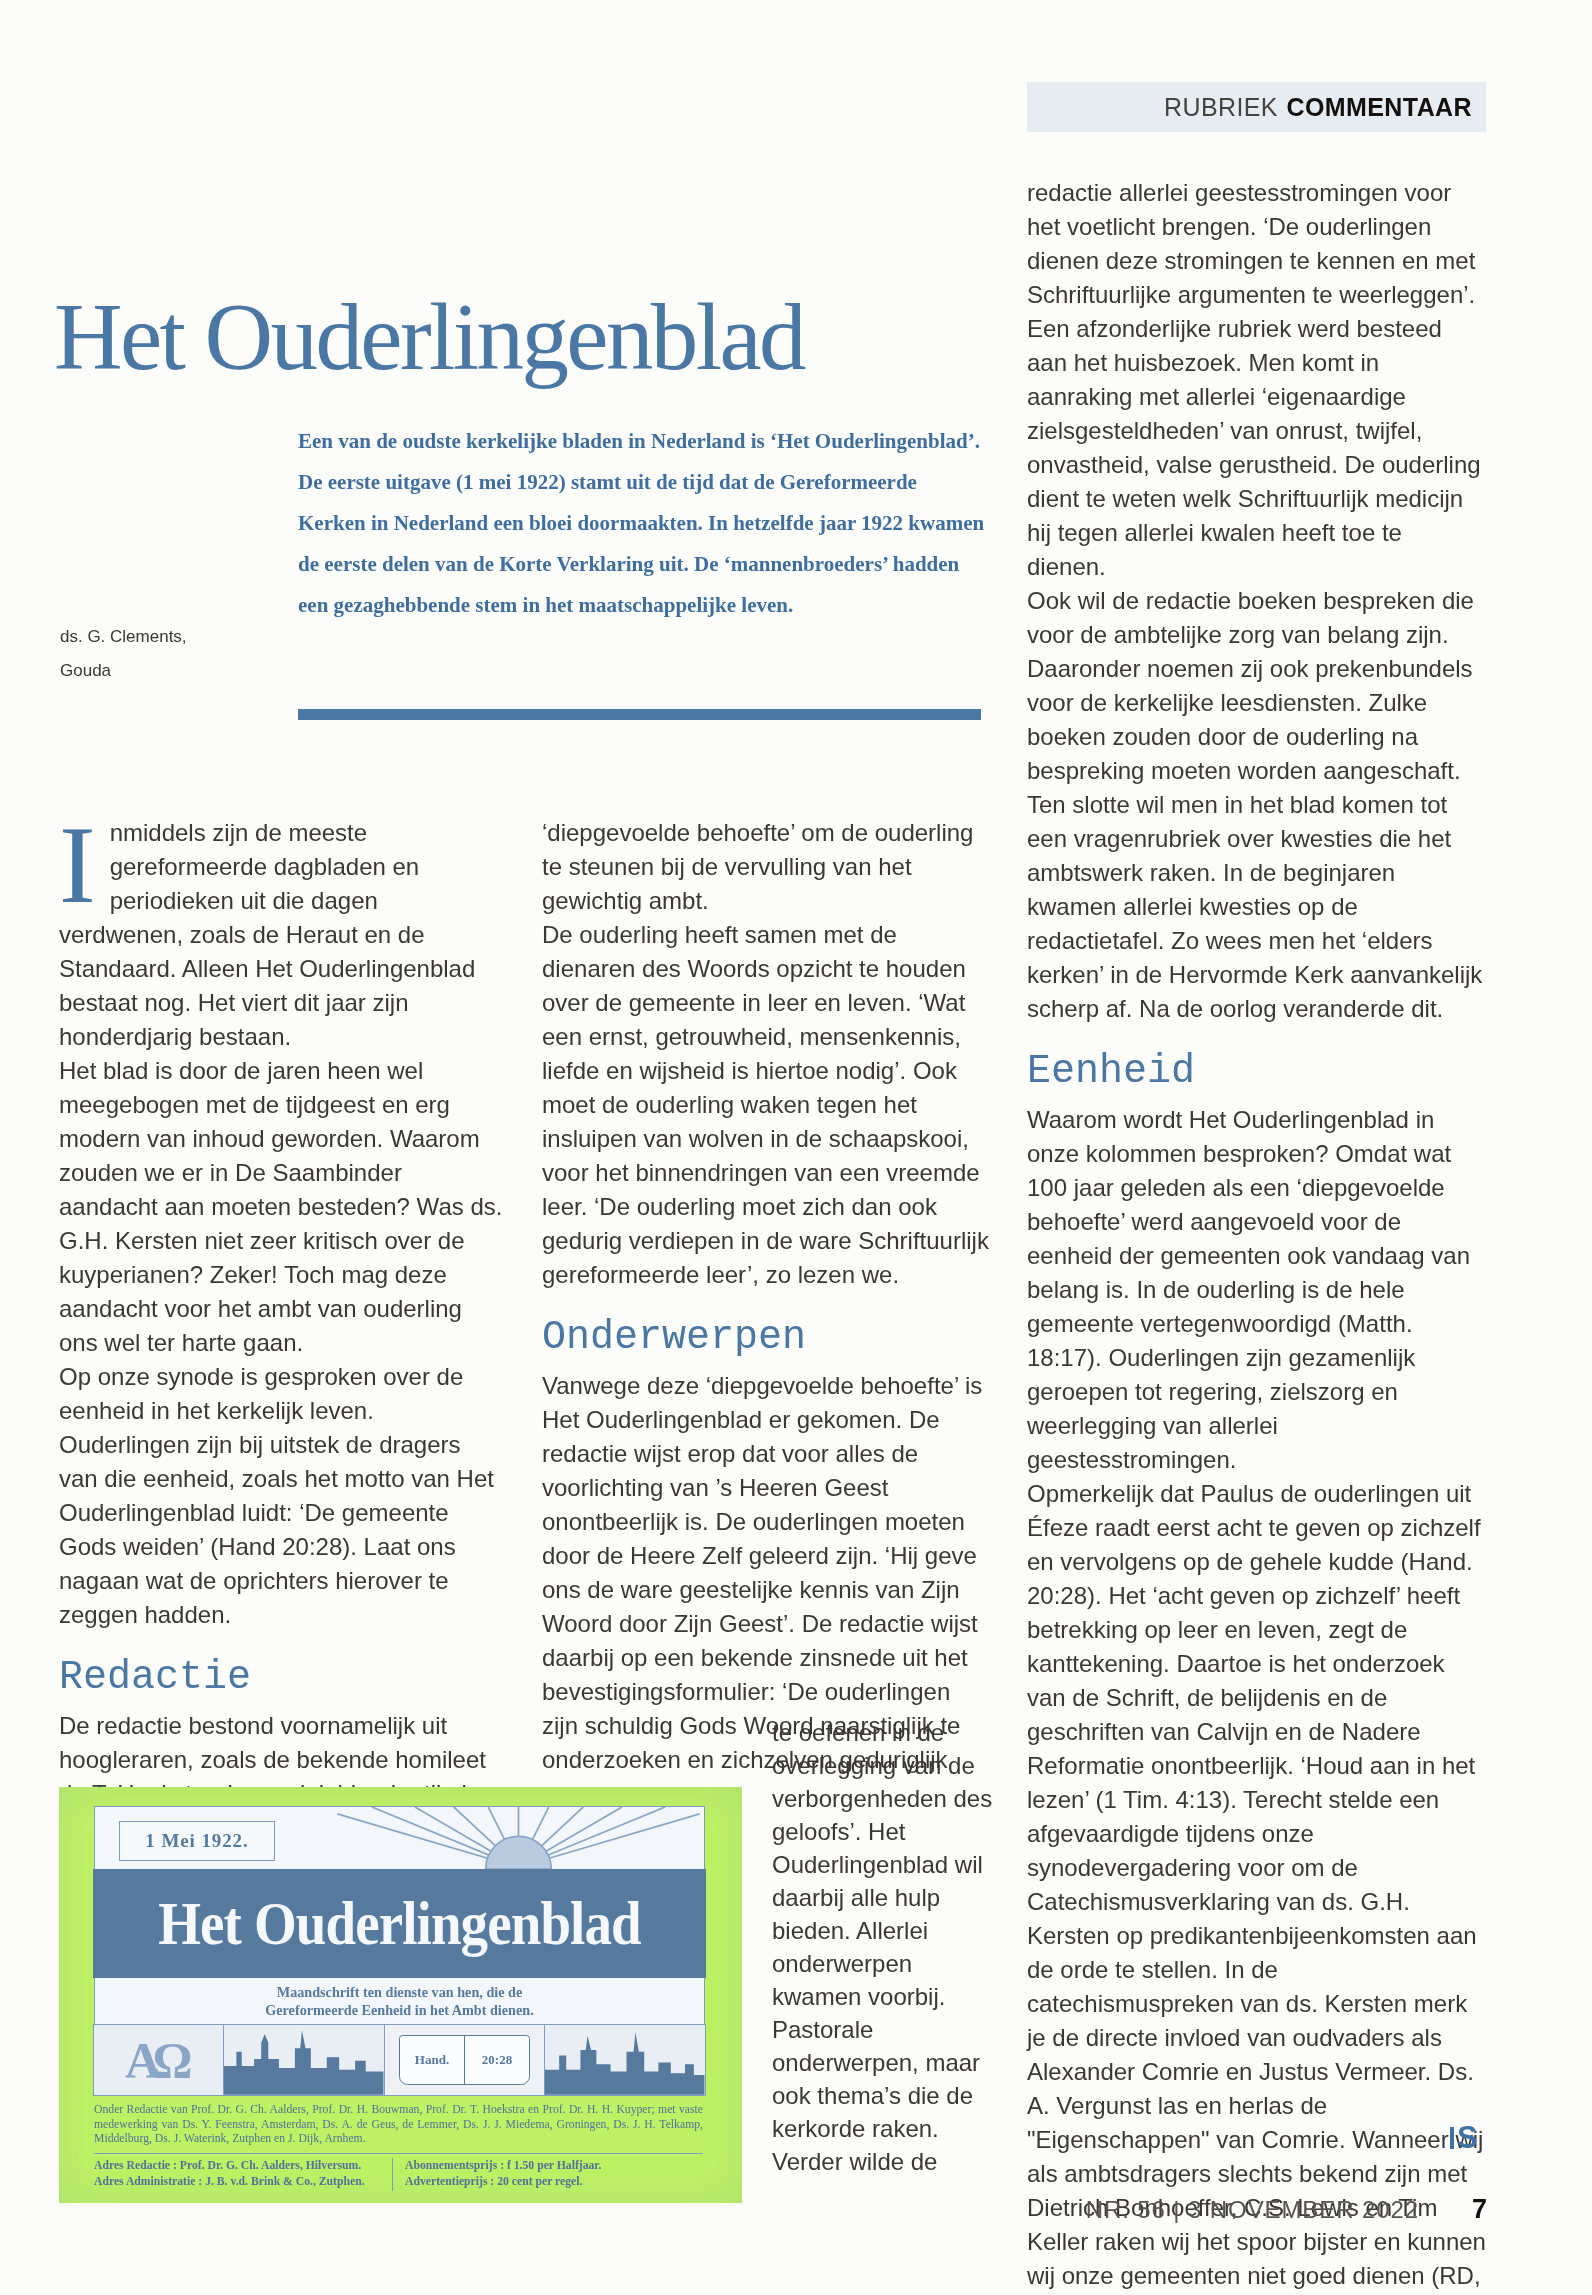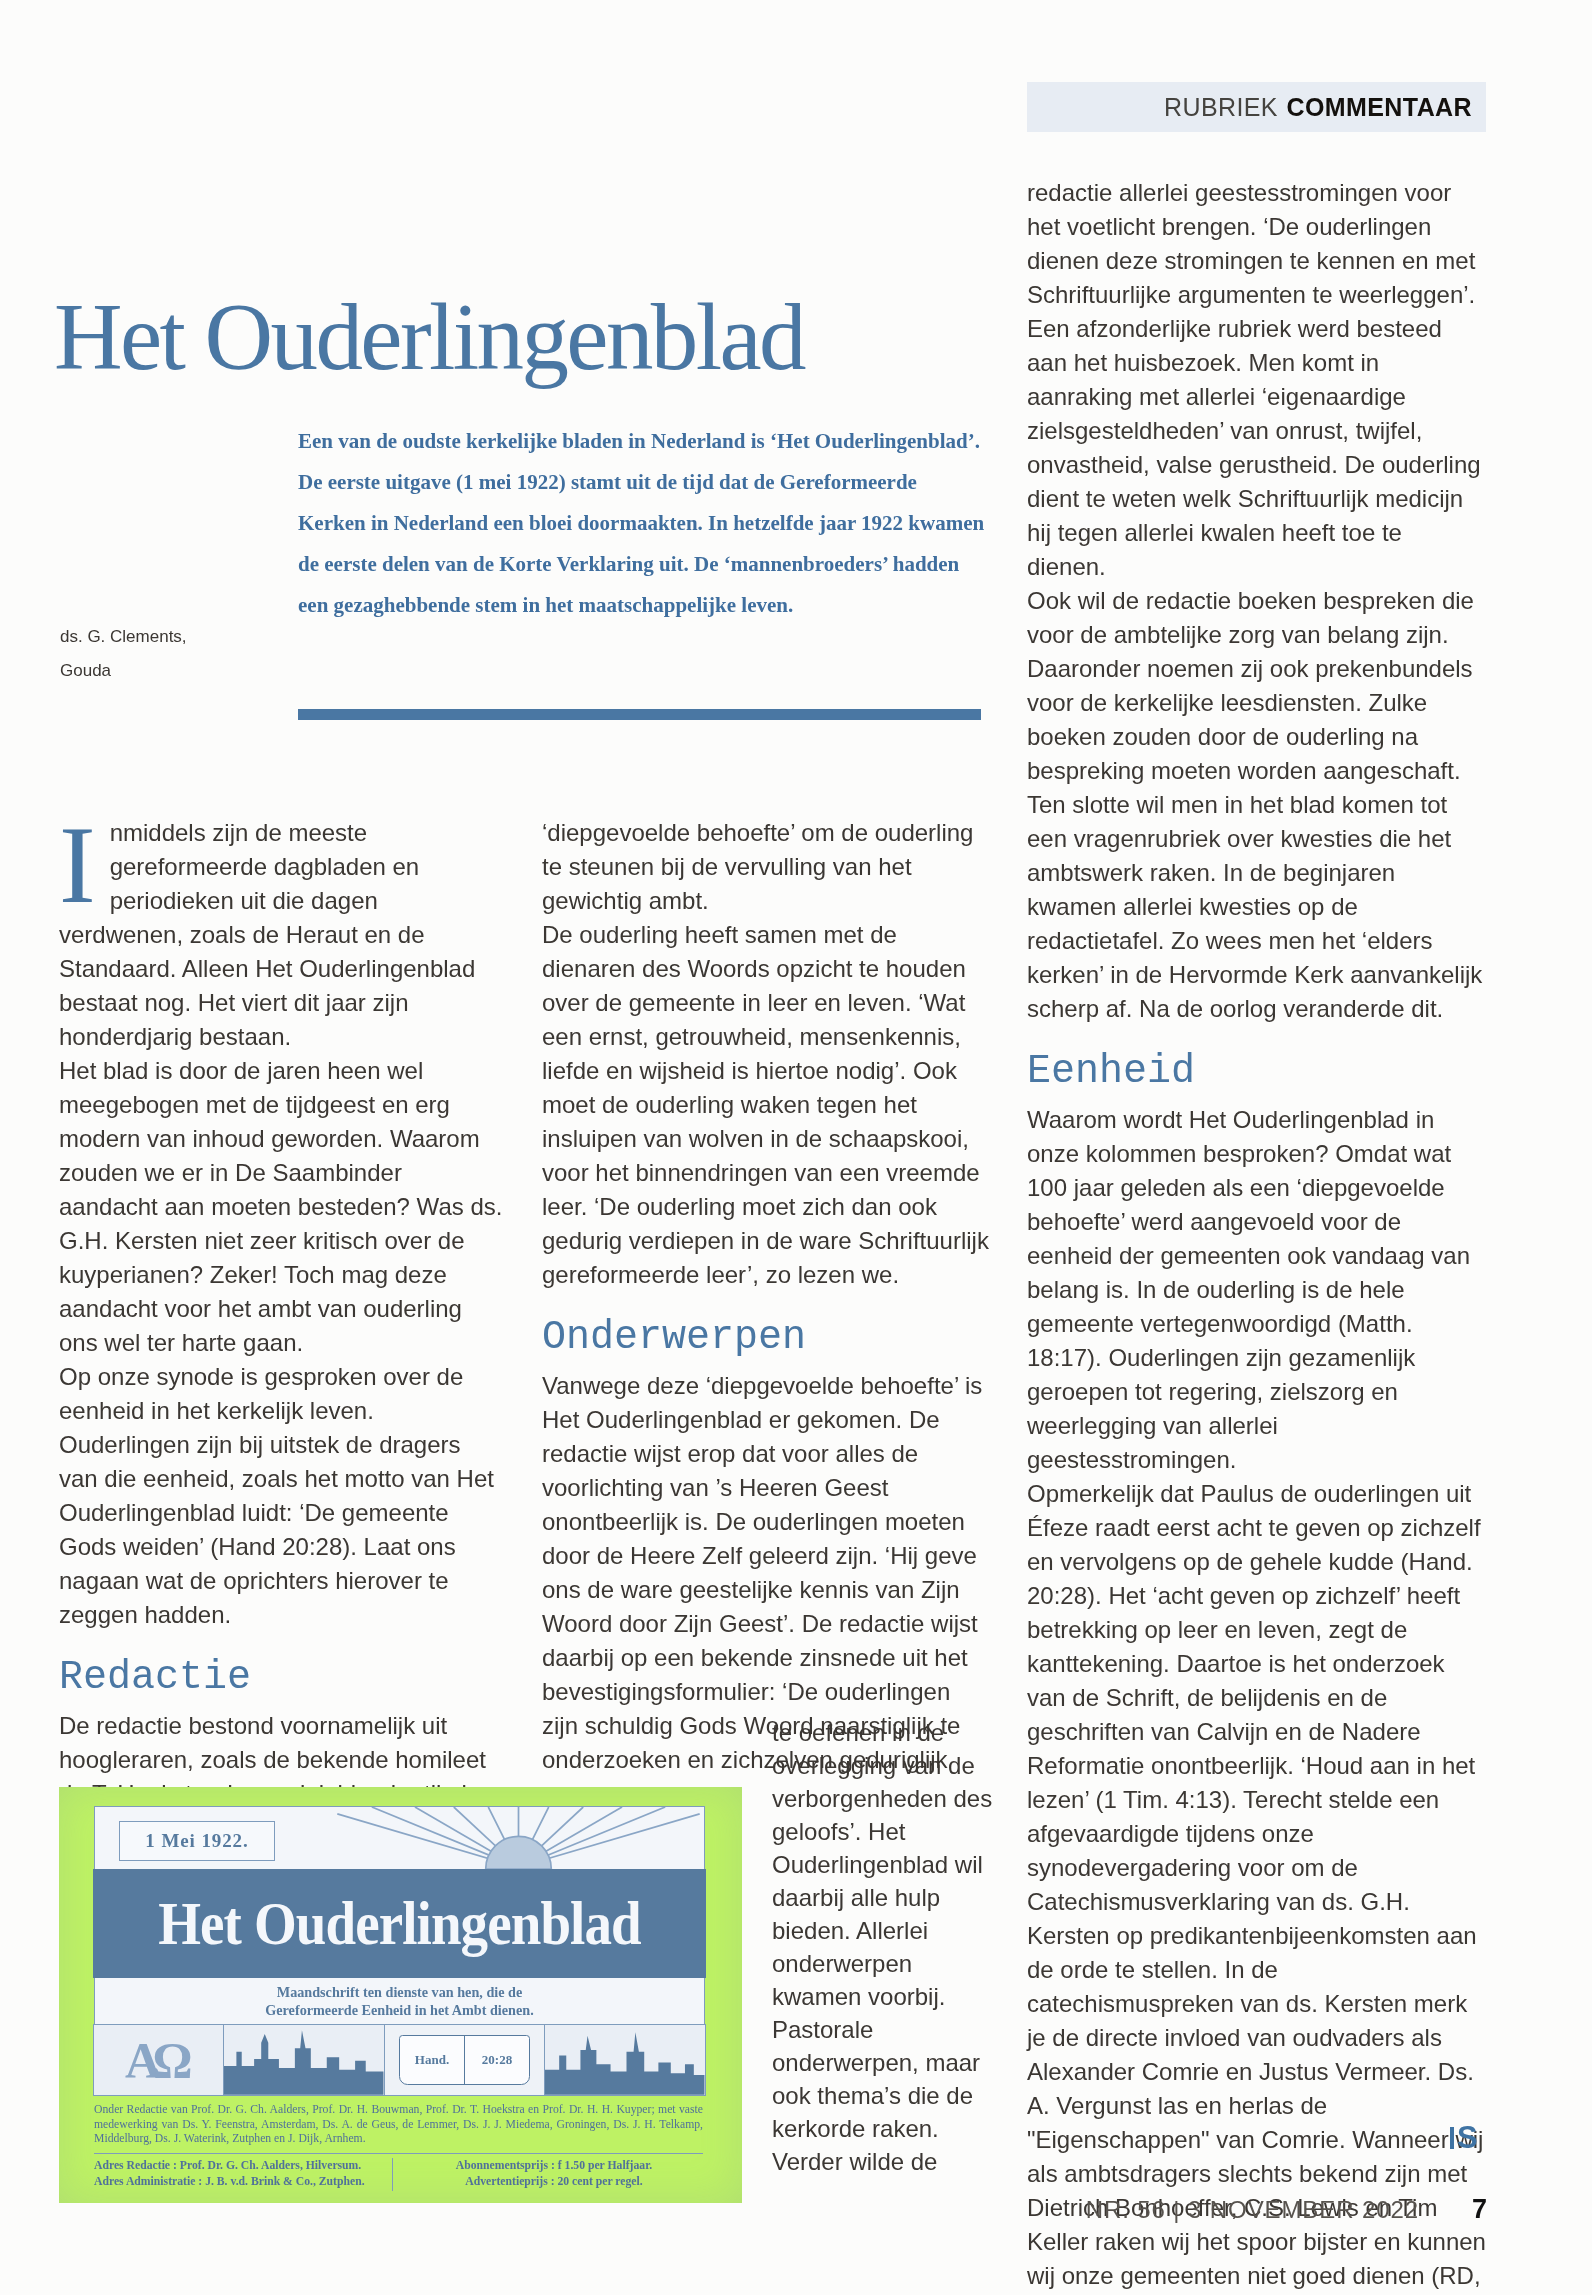--- a/index.html
+++ b/index.html
@@ -73,21 +73,21 @@
     display:flex;}
   .mh-book .pg{flex:1;display:flex;align-items:center;justify-content:center;
     font-weight:700;font-size:13px;color:#567a9e;}
   .mh-book .pg:first-child{border-right:1.7px solid #567a9e;}
   .mh-small{position:absolute;left:35px;width:609px;top:316px;
     font-size:11.7px;line-height:14.7px;color:#50719a;text-align:justify;font-weight:400;}
   .mh-divider{position:absolute;left:35px;width:609px;top:366px;border-top:1.7px solid #7e9cbd;}
   .mh-addr{position:absolute;left:35px;width:609px;top:371px;display:flex;
     font-size:11.7px;line-height:16.4px;color:#50719a;font-weight:700;}
   .mh-addr .half{flex:1;}
-  .mh-addr .half+.half{border-left:1.7px solid #7e9cbd;padding-left:12px;text-align:center;}
+  .mh-addr .half+.half{border-left:1.7px solid #7e9cbd;padding-left:12px;}
 </style>
 </head>
 <body>
 
 <div class="page">
 
   <div class="badge">
     <span class="lbl">RUBRIEK</span>
     <span class="val">COMMENTAAR</span>
   </div>

